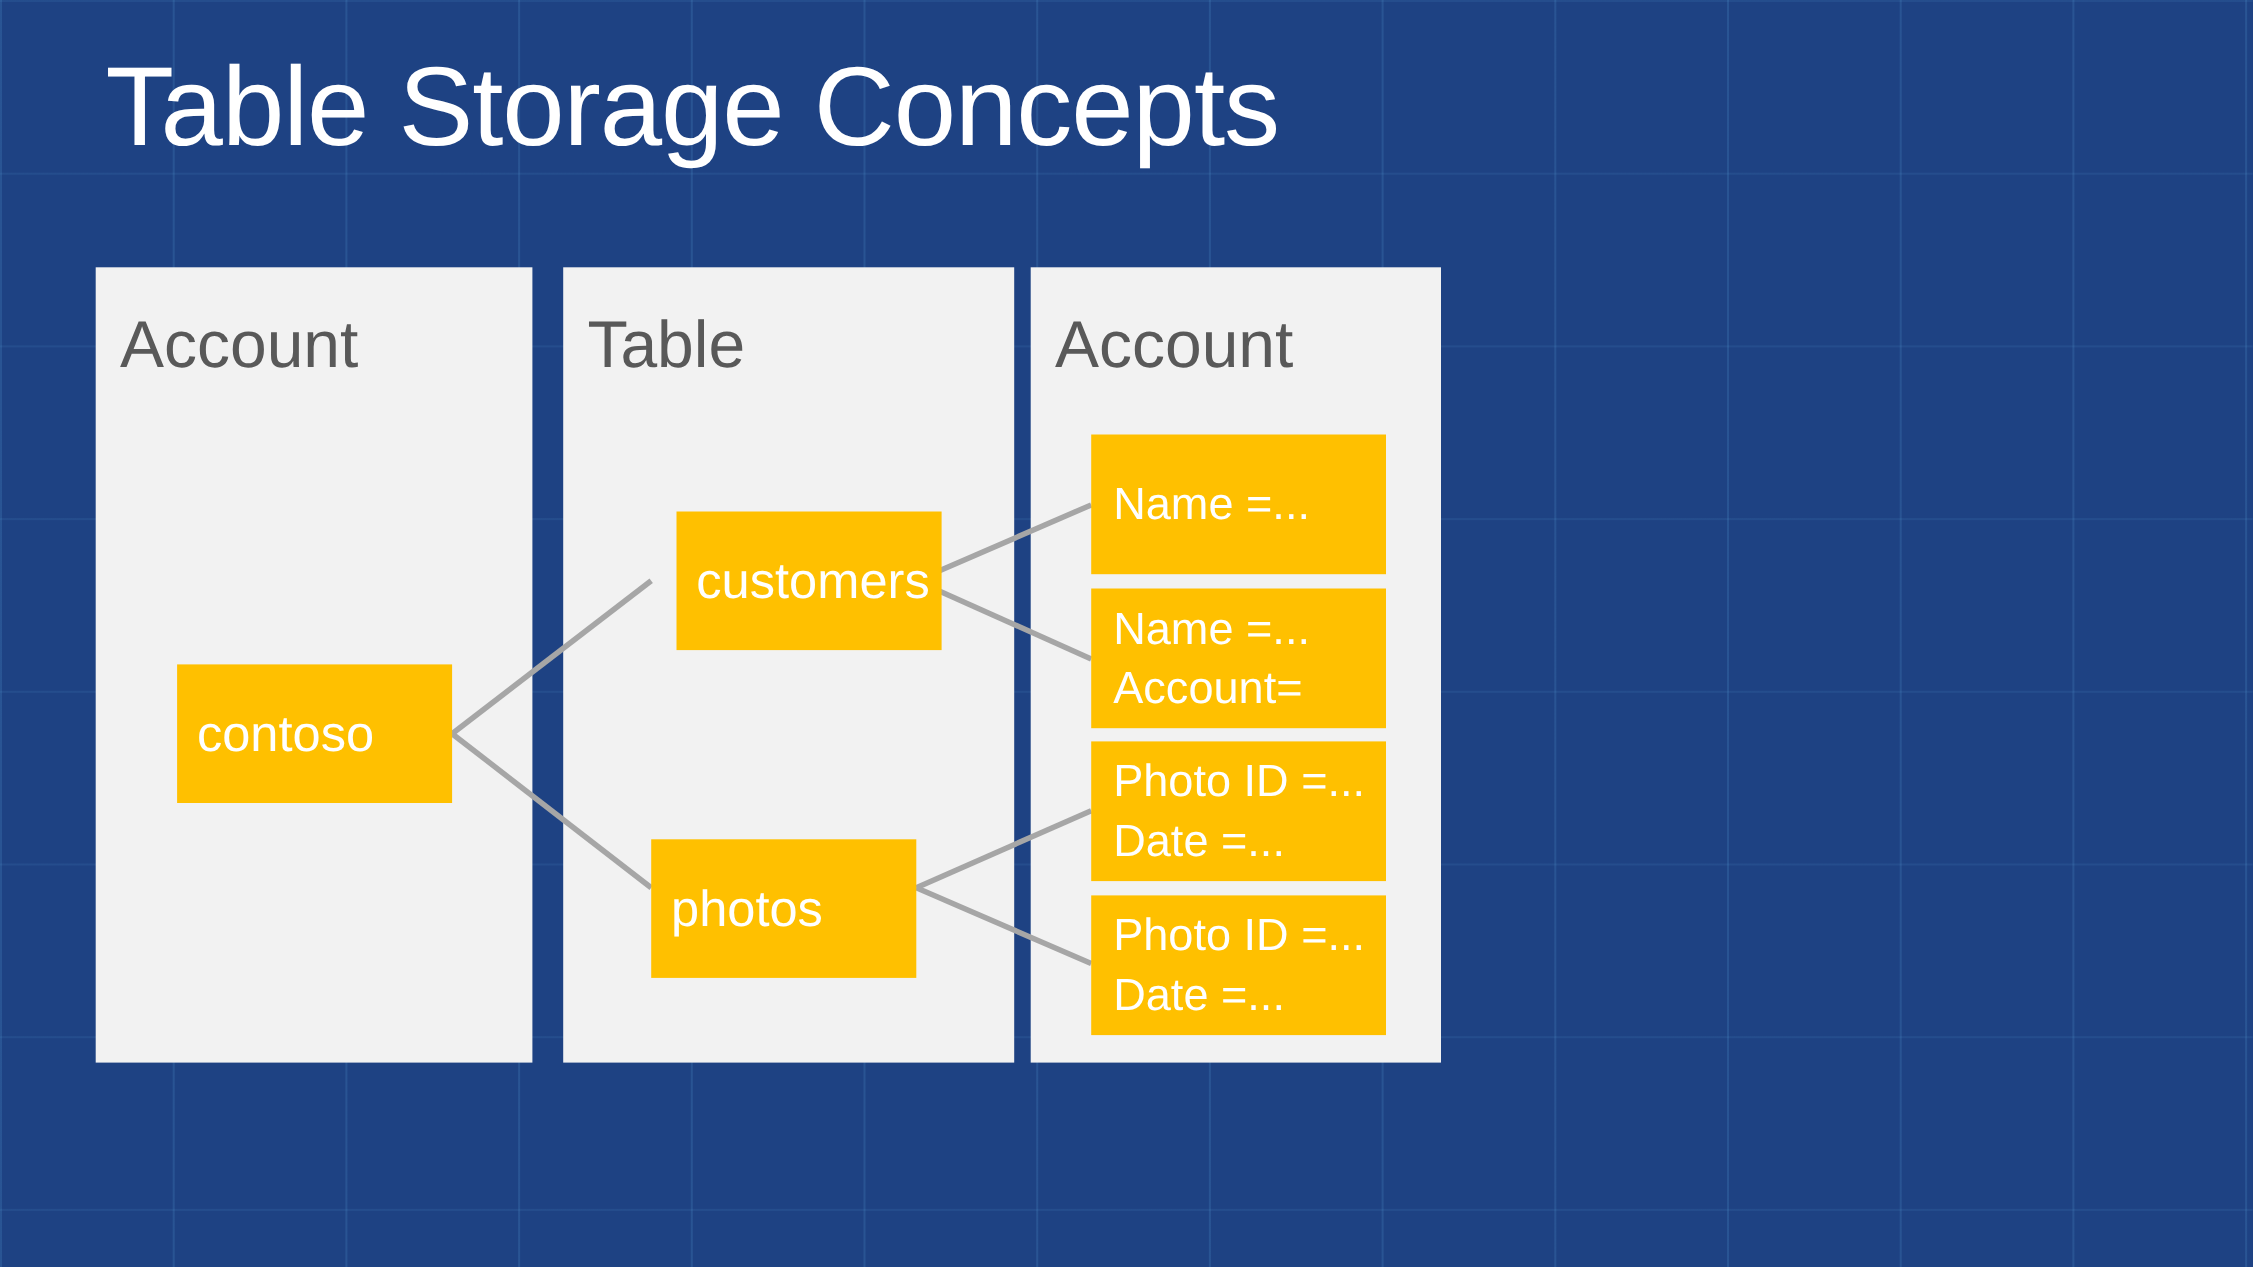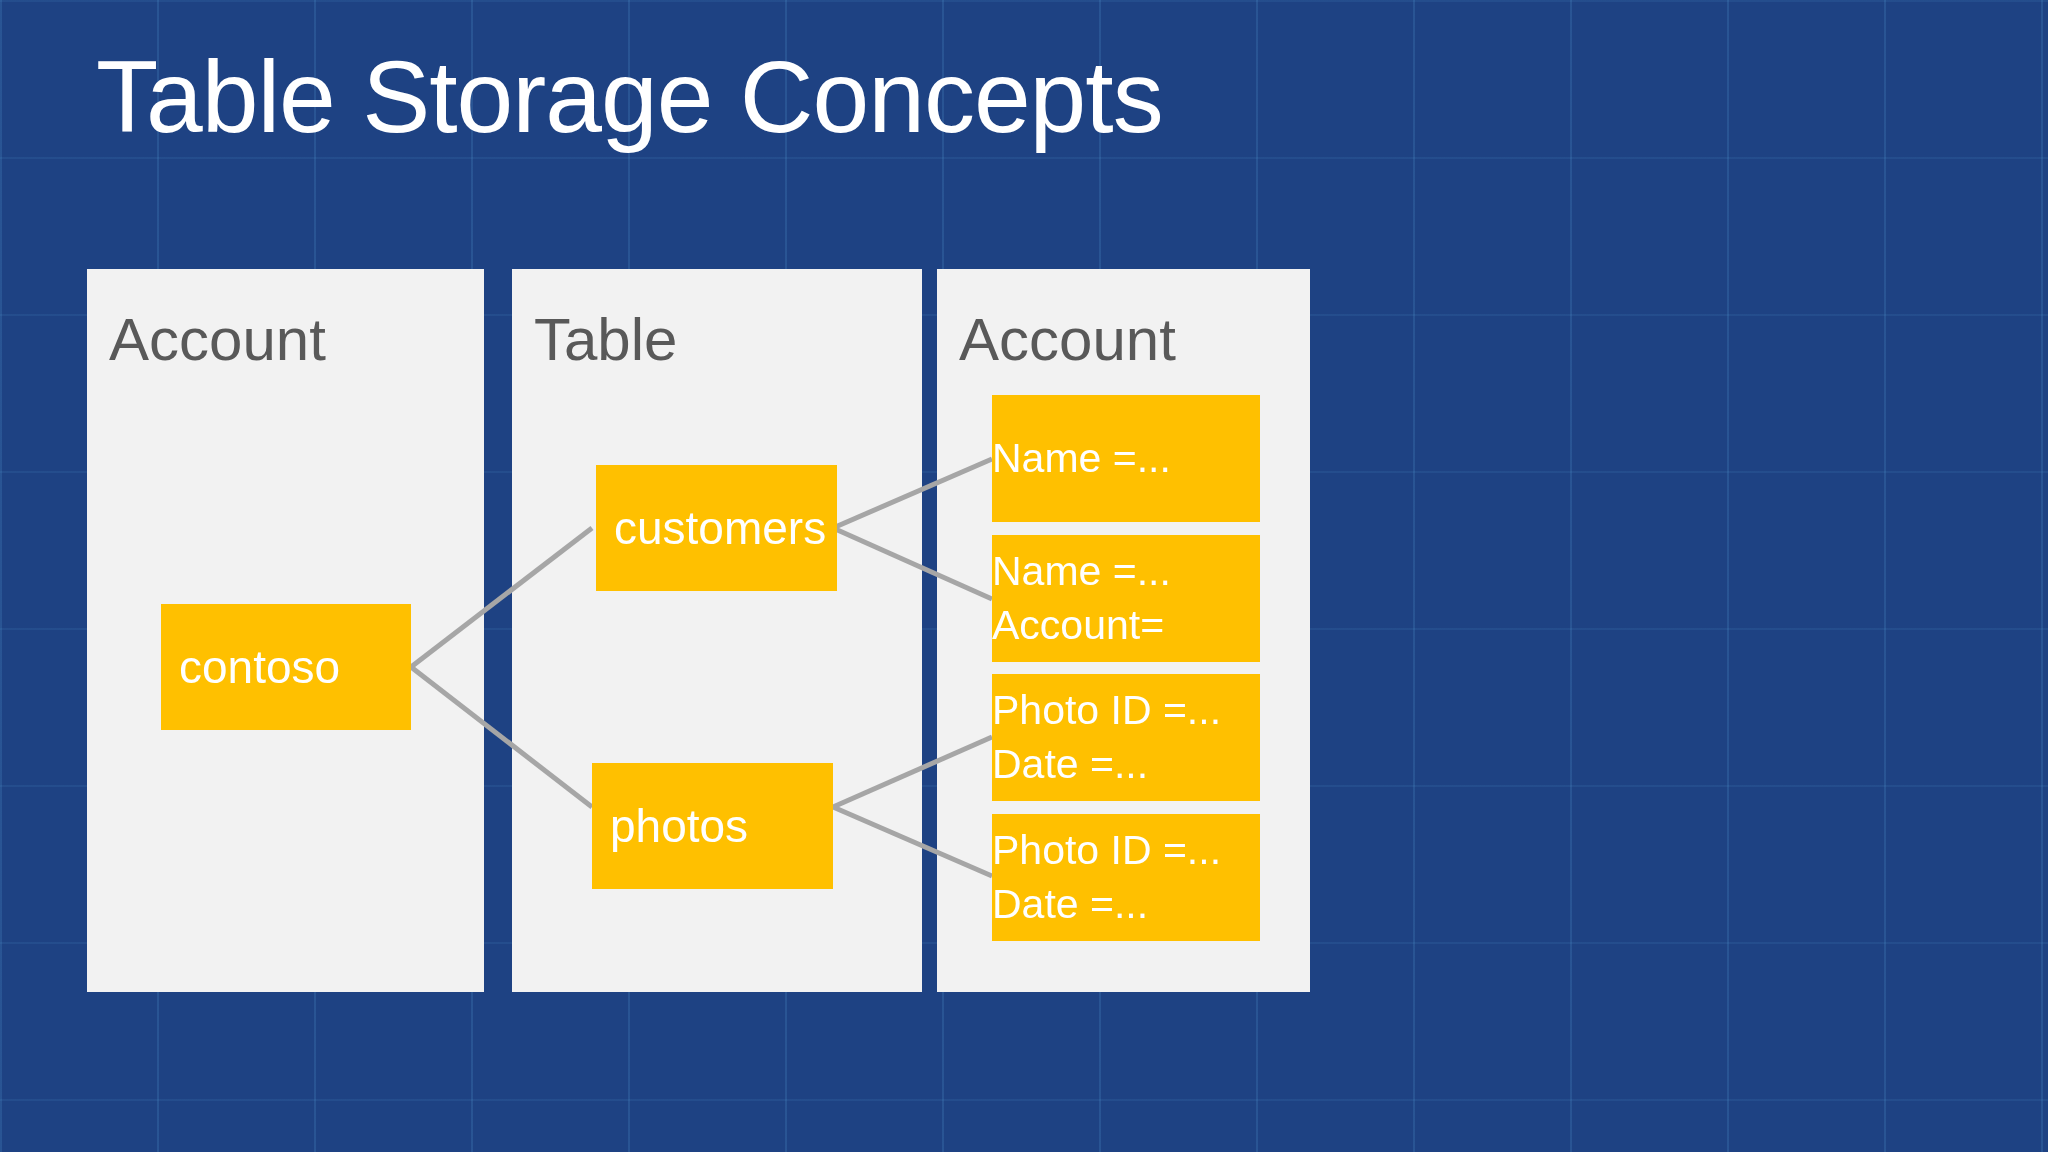--- a/index.html
+++ b/index.html
@@ -31,21 +31,20 @@
     white-space: nowrap;
   }
   .panel {
     position: absolute;
     top: 243px;
     height: 723px;
     background: #F2F2F2;
     z-index: 1;
     box-sizing: border-box;
     padding: 38px 0 0 22px;
-    margin-top: 26px;
   }
   .panel-header {
     font-size: 60px;
     font-weight: 300;
     color: #595959;
     line-height: 1.1;
   }
   #panel-account { left: 87px;  width: 397px; }
   #panel-table   { left: 512px; width: 410px; }
   #panel-entity  { left: 937px; width: 373px; }
@@ -65,32 +64,33 @@
     background: #FFC000;
     color: #FFFFFF;
     display: flex;
     align-items: center;
     box-sizing: border-box;
     padding-left: 18px;
     font-size: 46px;
     line-height: 1.1;
   }
   #node-contoso   { left: 161px; top: 604px; width: 250px; height: 126px; }
-  #node-customers { left: 596px; top: 465px; width: 241px; height: 126px; }
+  #node-customers { left: 615px; top: 465px; width: 241px; height: 126px; }
   #node-photos    { left: 592px; top: 744px; width: 241px; height: 126px; margin-top: 19px; }
 
   .entity-node {
     position: absolute;
     z-index: 3;
     background: #FFC000;
     color: #FFFFFF;
     left: 992px;
     width: 268px;
     height: 127px;
     box-sizing: border-box;
+    padding-left: 20px;
     display: flex;
     flex-direction: column;
     justify-content: center;
     font-size: 41px;
     line-height: 1.3;
   }
   #entity-node-1 { top: 395px; }
   #entity-node-2 { top: 535px; }
   #entity-node-3 { top: 674px; }
   #entity-node-4 { top: 814px; }

